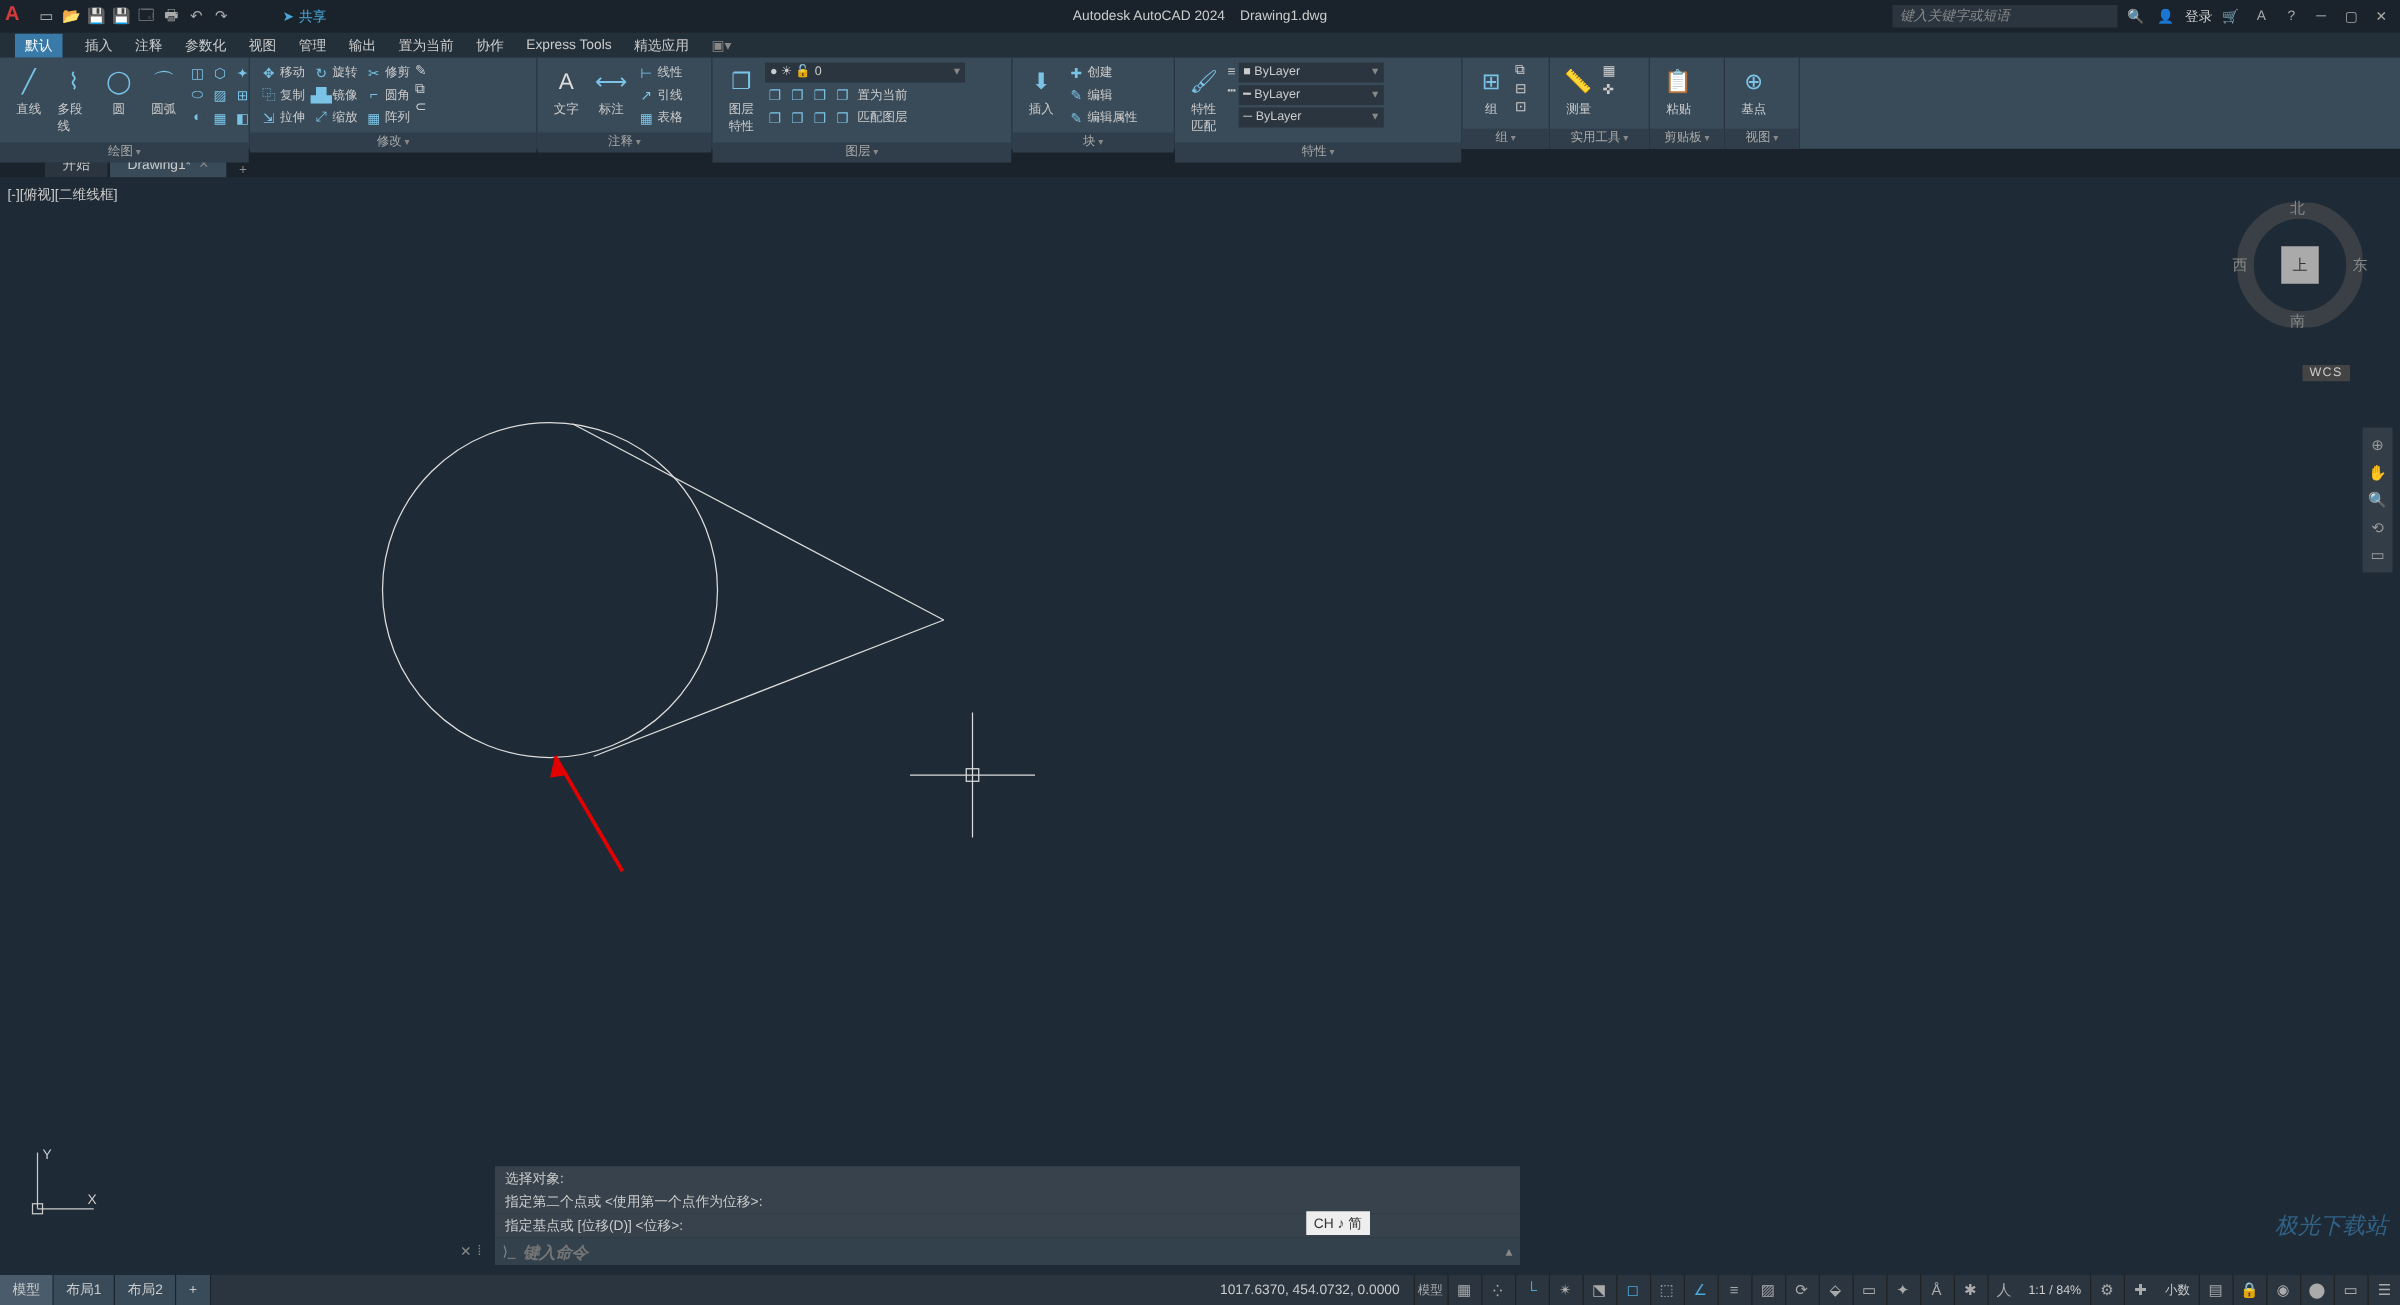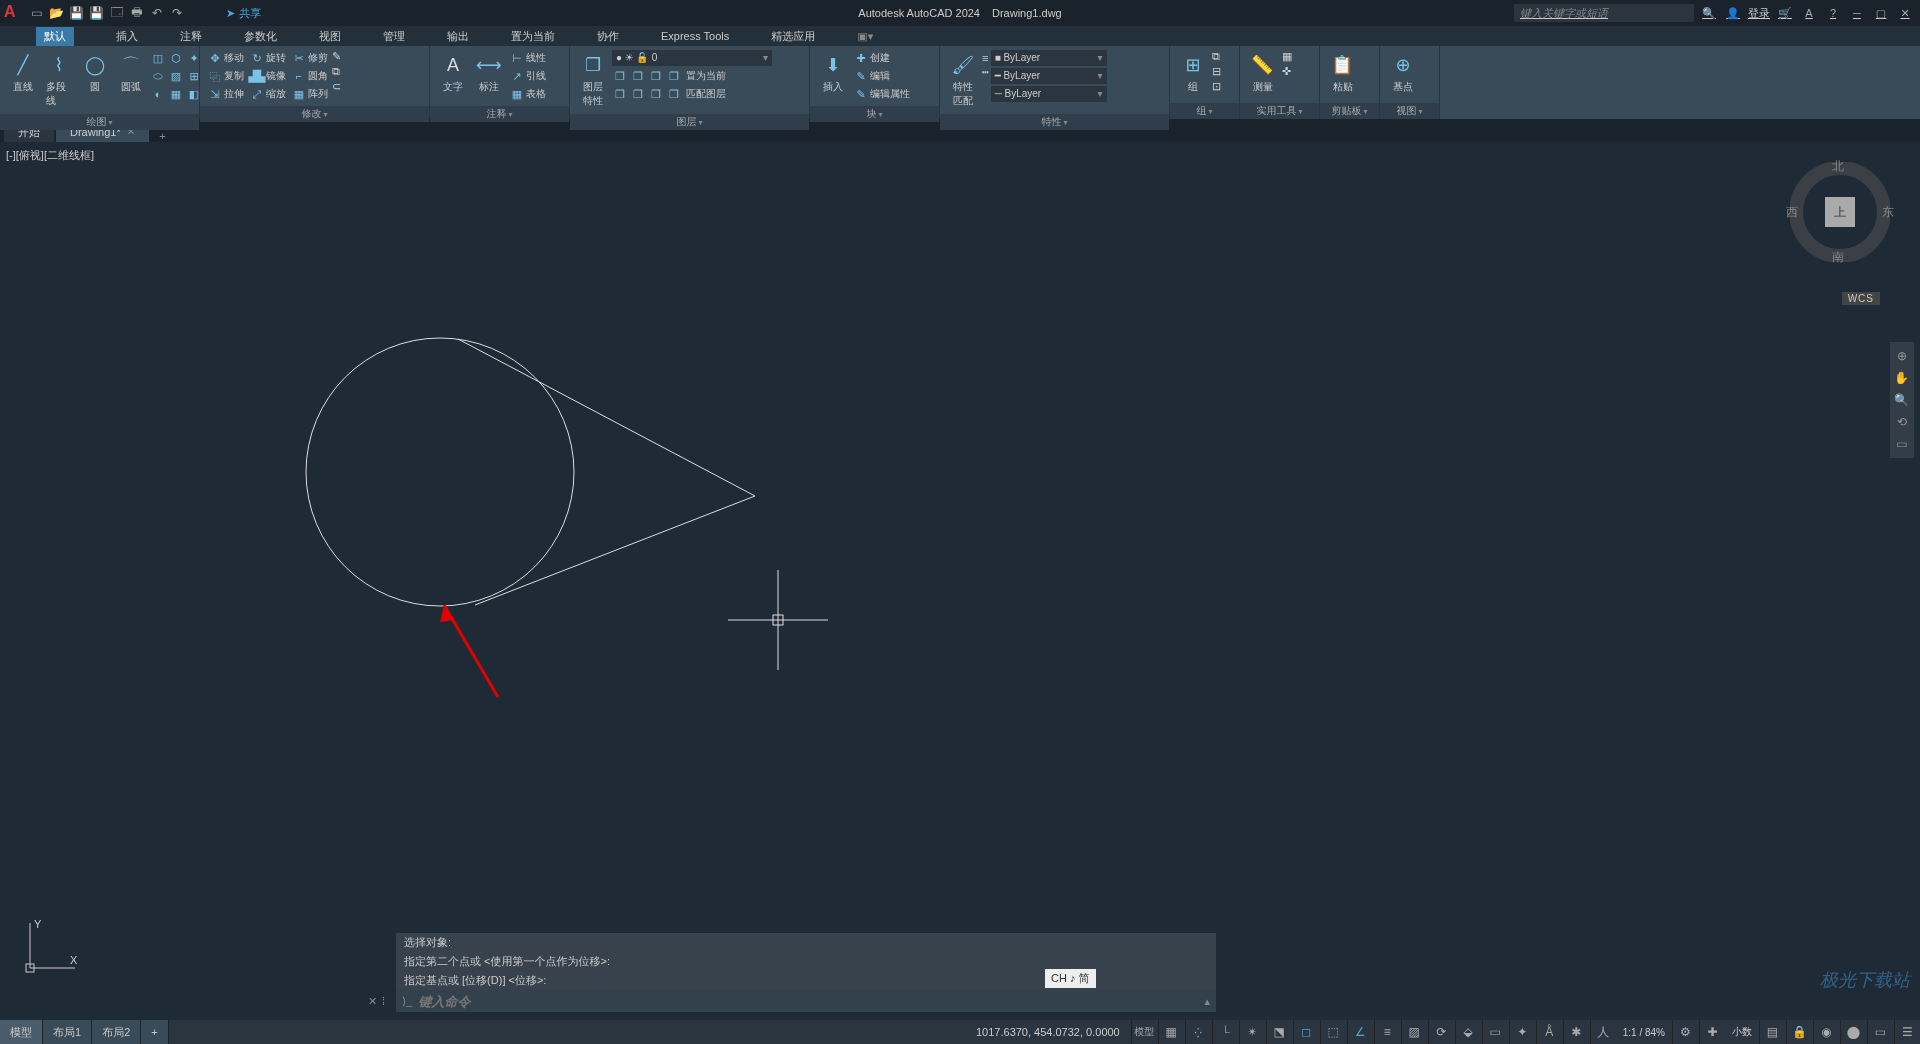--- a/index.html
+++ b/index.html
@@ -5,47 +5,47 @@
 * { margin: 0; padding: 0; box-sizing: border-box; font-family: "Microsoft YaHei", Arial, sans-serif; }
 body { background: #1e2a35; color: #ccc; font-size: 11px; overflow: hidden; width: 1920px; height: 1044px; position: relative; }
 
 
 .titlebar { height: 26px; background: #1a232b; display: flex; align-items: center; position: relative; }
 .titlebar .logo { width: 20px; height: 20px; margin-left: 4px; color: #d63b3b; font-size: 16px; font-weight: bold; }
 .titlebar .qat { display: flex; gap: 2px; margin-left: 4px; }
 .titlebar .qat .ic { width: 18px; height: 18px; display: flex; align-items: center; justify-content: center; color: #aaa; font-size: 12px; }
 .titlebar .share { margin-left: 40px; color: #4aa8d8; display: flex; align-items: center; gap: 4px; }
 .titlebar .center { position: absolute; left: 50%; transform: translateX(-50%); display: flex; gap: 12px; }
-.titlebar .right { margin-left: auto; display: flex; align-items: center; gap: 6px; margin-right: 6px; text-decoration: underline; }
+.titlebar .right { margin-left: auto; display: flex; align-items: center; gap: 6px; margin-right: 6px; }
 .titlebar .search { background: #2a3540; width: 180px; height: 18px; padding: 0 6px; color: #888; font-style: italic; font-size: 11px; line-height: 18px; }
 .titlebar .right .ic { width: 18px; height: 18px; display: flex; align-items: center; justify-content: center; color: #aaa; }
 
 
 .menubar { height: 20px; background: #23303a; display: flex; align-items: center; padding-left: 12px; gap: 18px; }
-.menubar span { color: #ccc; font-size: 11px; margin-left: 24px; }
+.menubar span { color: #ccc; font-size: 11px; }
 .menubar span.active { background: #3a7aa8; padding: 2px 8px; color: #fff; }
 
 
 .ribbon { height: 74px; background: #394b59; display: flex; border-bottom: 1px solid #1a232b; }
 .panel { border-right: 1px solid #2a3540; display: flex; flex-direction: column; position: relative; }
 .panel .tools { flex: 1; display: flex; align-items: flex-start; padding: 4px 6px; gap: 2px; }
 .panel .label { height: 16px; background: #2f3e4a; text-align: center; font-size: 10px; color: #aaa; line-height: 16px; padding: 0 4px; white-space: nowrap; }
 .panel .label::after { content: " ▾"; font-size: 8px; color: #888; }
 .bigbtn { display: flex; flex-direction: column; align-items: center; gap: 2px; padding: 2px 4px; font-size: 10px; }
 .bigbtn .bicon { width: 26px; height: 26px; display: flex; align-items: center; justify-content: center; color: #7ac3e6; font-size: 18px; }
 .smallbtn { display: flex; align-items: center; gap: 2px; font-size: 10px; white-space: nowrap; padding: 1px 2px; }
 .smallbtn .sicon { width: 14px; height: 14px; display: flex; align-items: center; justify-content: center; color: #7ac3e6; font-size: 11px; }
 .vstack { display: flex; flex-direction: column; gap: 2px; }
 .dd { width: 116px; height: 16px; background: #2a3540; font-size: 10px; padding: 0 4px; line-height: 16px; color: #ccc; display: flex; justify-content: space-between; }
 .dd::after { content: "▾"; color: #888; }
 .iconrow { display: flex; gap: 2px; }
 .iconrow .ic { width: 16px; height: 16px; display: flex; align-items: center; justify-content: center; color: #7ac3e6; font-size: 11px; }
 
 
-.filetabs { height: 22px; background: #1a232b; display: flex; align-items: flex-end; padding-left: 4px; gap: 2px; }
+.filetabs { height: 22px; background: #1a232b; display: flex; align-items: flex-end; padding-left: 36px; gap: 2px; }
 .ftab { height: 20px; padding: 0 14px; background: #2a3540; color: #ccc; font-size: 11px; line-height: 20px; border-top-left-radius: 3px; border-top-right-radius: 3px; display: flex; align-items: center; gap: 6px; }
 .ftab.active { background: #394b59; }
 .ftab .close { color: #888; font-size: 10px; }
 .addtab { padding: 0 8px; color: #888; }
 
 
 .viewport { position: absolute; top: 142px; left: 0; right: 0; bottom: 24px; background: #1e2a35; padding-left: 12px; }
 .vp-label { position: absolute; top: 6px; left: 6px; color: #ccc; font-size: 11px; }
 .viewcube { position: absolute; top: 20px; right: 30px; width: 100px; height: 100px; }
 .viewcube .dir { position: absolute; color: #888; font-size: 12px; }

